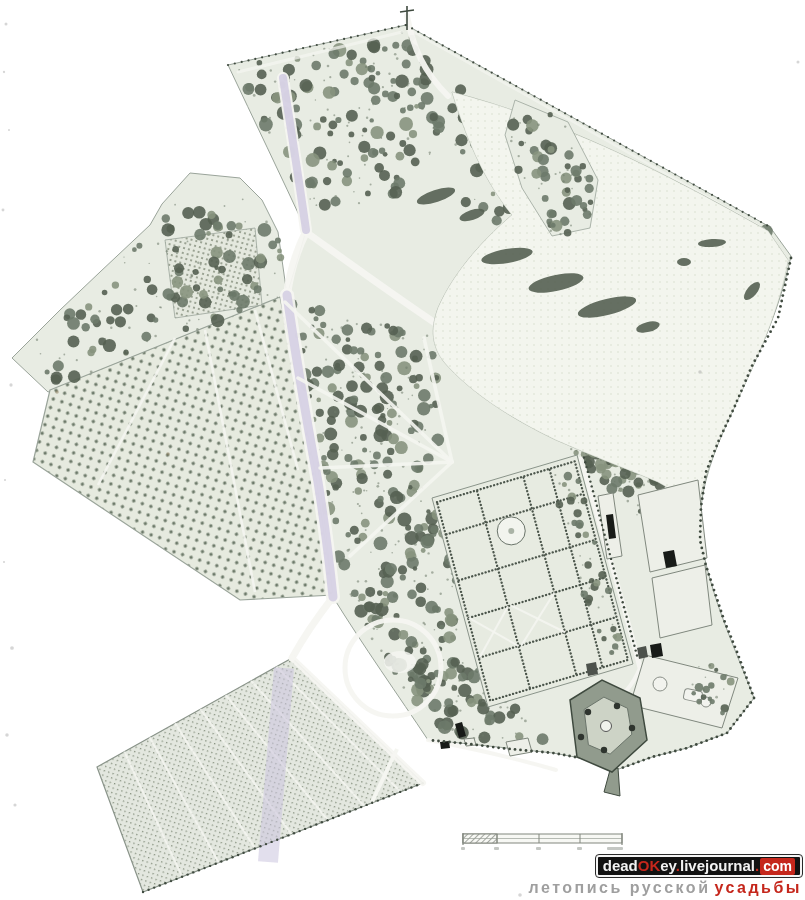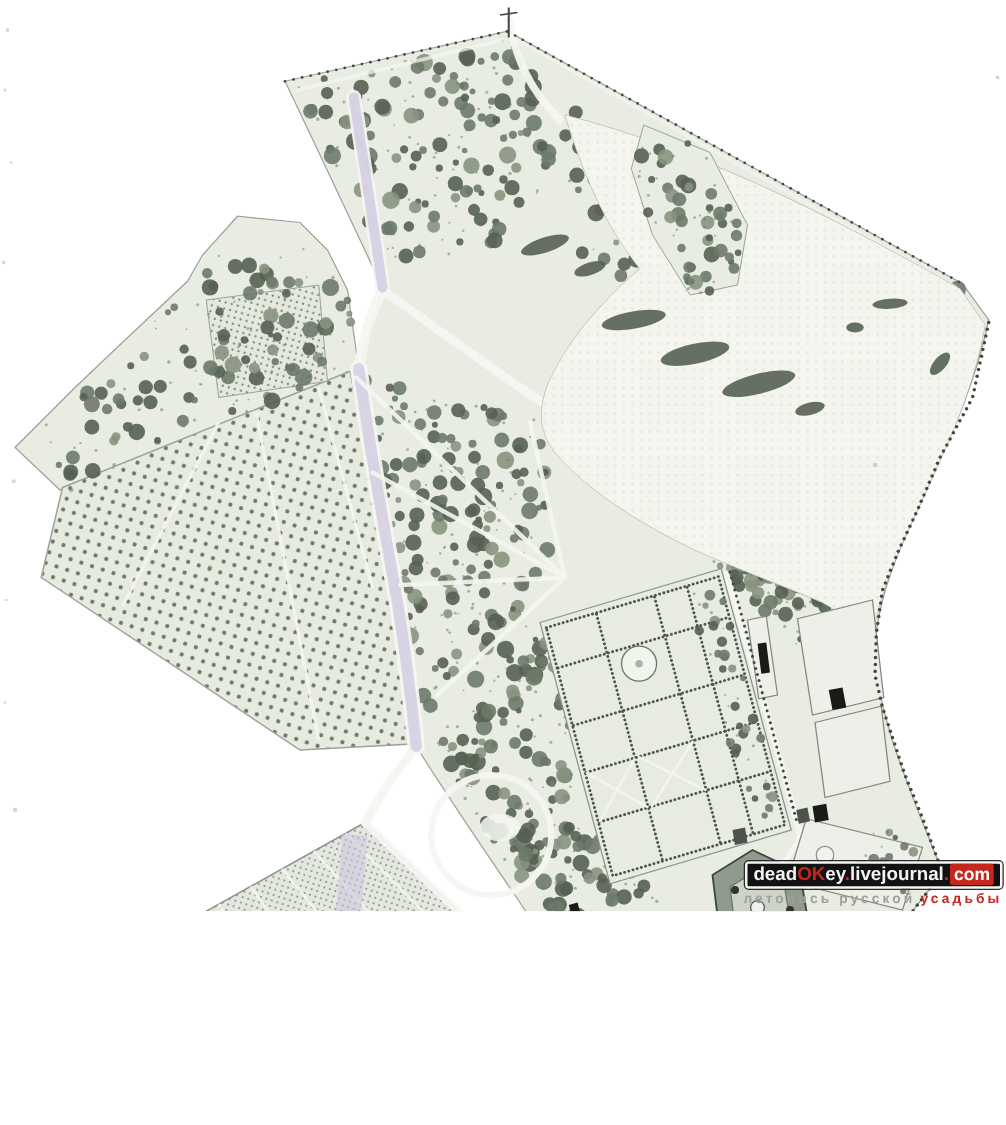--- a/index.html
+++ b/index.html
@@ -1,27 +1,27 @@
 <!DOCTYPE html>
 <html style="--paper: #ffffff; --banner-bg: #121212; --banner-border: #f5f5f5; --text-white: #f2f2f2; --accent-red: #c5271c; --sub-gray: #9f9f9f;"><head>
 <meta charset="utf-8">
 <style>
   html,body{margin:0;padding:0;background:#ffffff;}
-  #stage{position:relative;width:805px;height:729px;background:var(--paper,#fff);overflow:hidden;
+  #stage{position:relative;width:805px;height:900px;background:var(--paper,#fff);overflow:hidden;
          font-family:"Liberation Sans", sans-serif;}
   #mapwrap{position:absolute;inset:0;}
   #mapwrap svg{display:block;}
   .wm{position:absolute;right:3px;bottom:4px;text-align:right;line-height:1;}
   .wm-banner{display:inline-block;background:var(--banner-bg,#121212);border:2px solid var(--banner-border,#f5f5f5);
              outline:1px solid #2a2a2a;border-radius:3px;padding:1px 5px 2px 5px;
              font-weight:bold;font-size:15px;letter-spacing:0;white-space:nowrap;}
   .wm-banner .w{color:var(--text-white,#f2f2f2);}
   .wm-banner .r{color:var(--accent-red,#c5271c);}
   .combox{background:var(--accent-red,#c5271c);color:#fff;border-radius:2px;padding:0 3px 1px 3px;margin-left:1px;font-size:14px;}
-  .wm-sub{margin-top:3px;font-size:11px;font-weight:bold;letter-spacing:2.5px;white-space:nowrap;
+  .wm-sub{margin-top:3px;font-size:16px;font-weight:bold;letter-spacing:2.5px;white-space:nowrap;
           color:var(--sub-gray,#9f9f9f);text-transform:lowercase;}
   .wm-sub .r2{color:var(--accent-red,#c5271c);margin-left:4px;}
 </style>
 </head>
 <body>
 
 <div id="stage">
   <div id="mapwrap">
       <svg viewBox="0 0 805 900" width="805" height="900">
         <defs>

